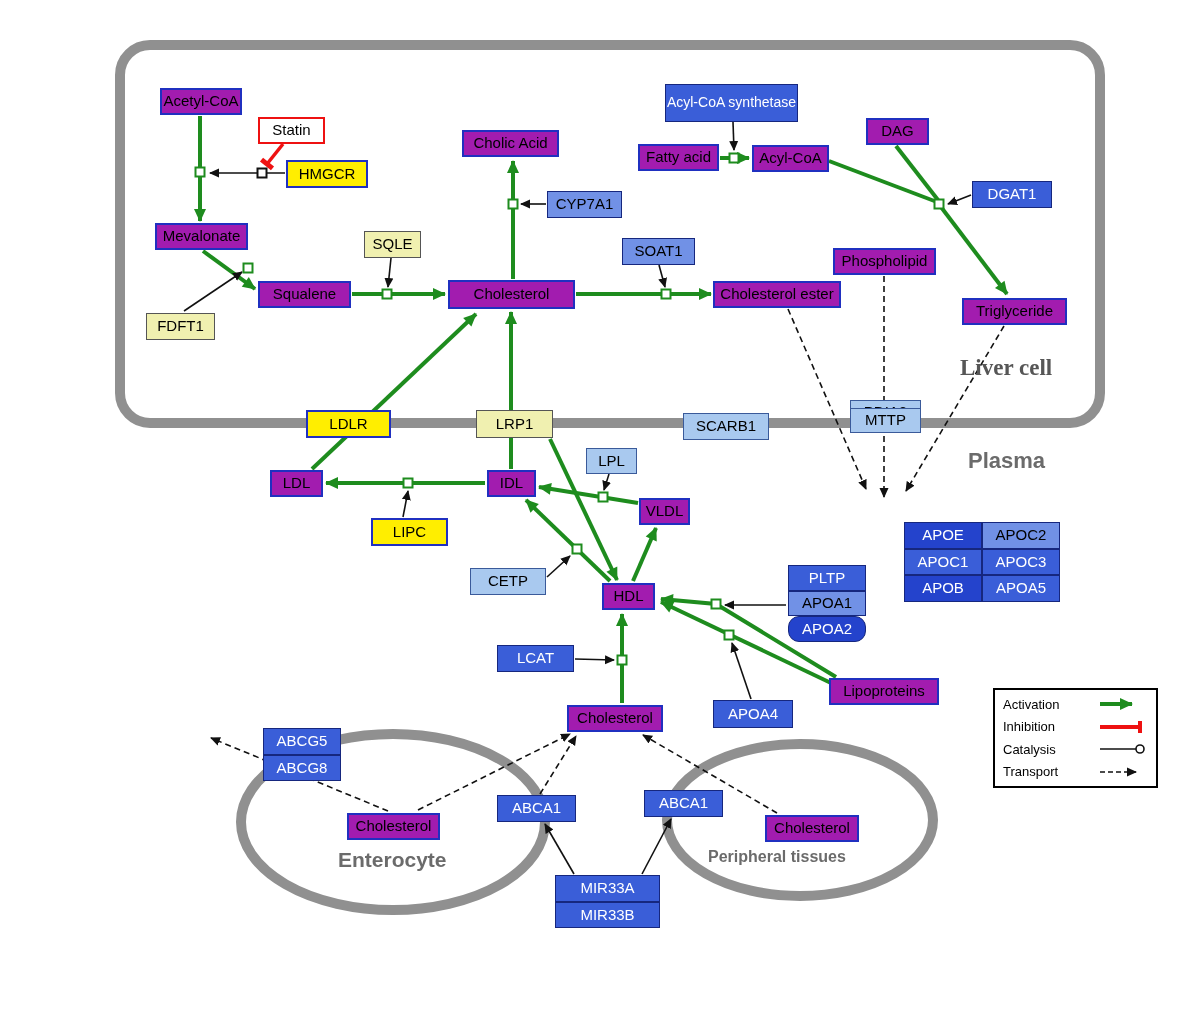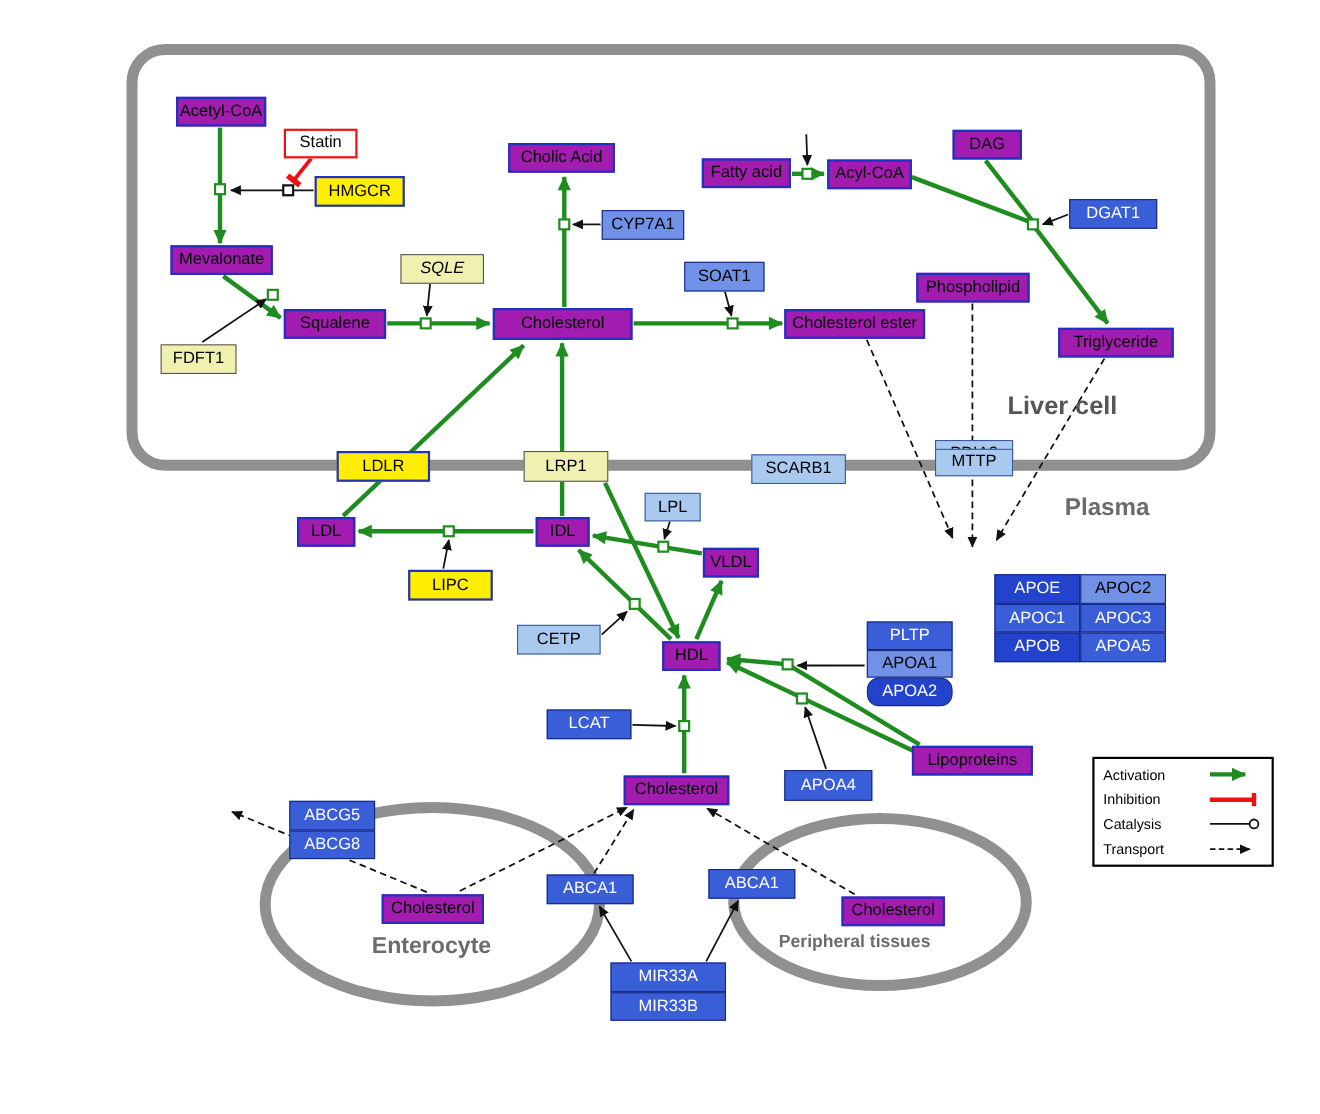--- a/index.html
+++ b/index.html
@@ -119,37 +119,38 @@
       <rect x="403.5" y="478.5" width="9" height="9"></rect>
       <rect x="598.5" y="492.5" width="9" height="9"></rect>
       <rect x="572.5" y="544.5" width="9" height="9"></rect>
       <rect x="617.5" y="655.5" width="9" height="9"></rect>
       <rect x="711.5" y="599.5" width="9" height="9"></rect>
       <rect x="724.5" y="630.5" width="9" height="9"></rect>
       <rect x="257.5" y="168.5" width="9" height="9" stroke="#111"></rect>
     </g>
   </svg>
 
-  <div class="comp-label" id="liver-label" style="left:916px;top:355px;">Liver cell</div>
+  <div class="comp-label" id="liver-label" style="left:960px;top:355px;font-family:Liberation Serif, serif;">Liver cell</div>
   <div class="comp-label" id="plasma-label" style="left:968px;top:448px;">Plasma</div>
   <div class="comp-label" id="enterocyte-label" style="left:338px;top:848px;">Enterocyte</div>
   <div class="comp-label" id="peripheral-label" style="left:708px;top:848px;">Peripheral tissues</div>
 
   <div class="node met" style="left:160px;top:88px;width:82px;height:27px;">Acetyl-CoA</div>
   <div class="node statin" style="left:258px;top:117px;width:67px;height:27px;">Statin</div>
   <div class="node yl" style="left:286px;top:160px;width:82px;height:28px;">HMGCR</div>
   <div class="node met" style="left:155px;top:223px;width:93px;height:27px;">Mevalonate</div>
   <div class="node py" style="left:146px;top:313px;width:69px;height:27px;">FDFT1</div>
   <div class="node met" style="left:258px;top:281px;width:93px;height:27px;">Squalene</div>
-  <div class="node py" style="left:364px;top:231px;width:76px;height:27px;font-style:italic;">SQLE</div>
+  <div class="node py" style="left:364px;top:231px;width:57px;height:27px;">SQLE</div>
   <div class="node met" style="left:448px;top:280px;width:127px;height:29px;">Cholesterol</div>
   <div class="node met" style="left:462px;top:130px;width:97px;height:27px;">Cholic Acid</div>
   <div class="node blm" style="left:547px;top:191px;width:75px;height:27px;">CYP7A1</div>
   <div class="node blm" style="left:622px;top:238px;width:73px;height:27px;">SOAT1</div>
   <div class="node met" style="left:713px;top:281px;width:128px;height:27px;">Cholesterol ester</div>
+  <div class="node bl" style="left:665px;top:84px;width:133px;height:38px;font-size:14px;">Acyl-CoA synthetase</div>
   <div class="node met" style="left:638px;top:144px;width:81px;height:27px;">Fatty acid</div>
   <div class="node met" style="left:752px;top:145px;width:77px;height:27px;">Acyl-CoA</div>
   <div class="node met" style="left:866px;top:118px;width:63px;height:27px;">DAG</div>
   <div class="node bl" style="left:972px;top:181px;width:80px;height:27px;">DGAT1</div>
   <div class="node met" style="left:833px;top:248px;width:103px;height:27px;">Phospholipid</div>
   <div class="node met" style="left:962px;top:298px;width:105px;height:27px;">Triglyceride</div>
   <div class="node bll" style="left:850px;top:400px;width:71px;height:24px;">PDIA2</div>
   <div class="node bll" style="left:850px;top:408px;width:71px;height:25px;">MTTP</div>
 
   <div class="node yl" style="left:306px;top:410px;width:85px;height:28px;">LDLR</div>

